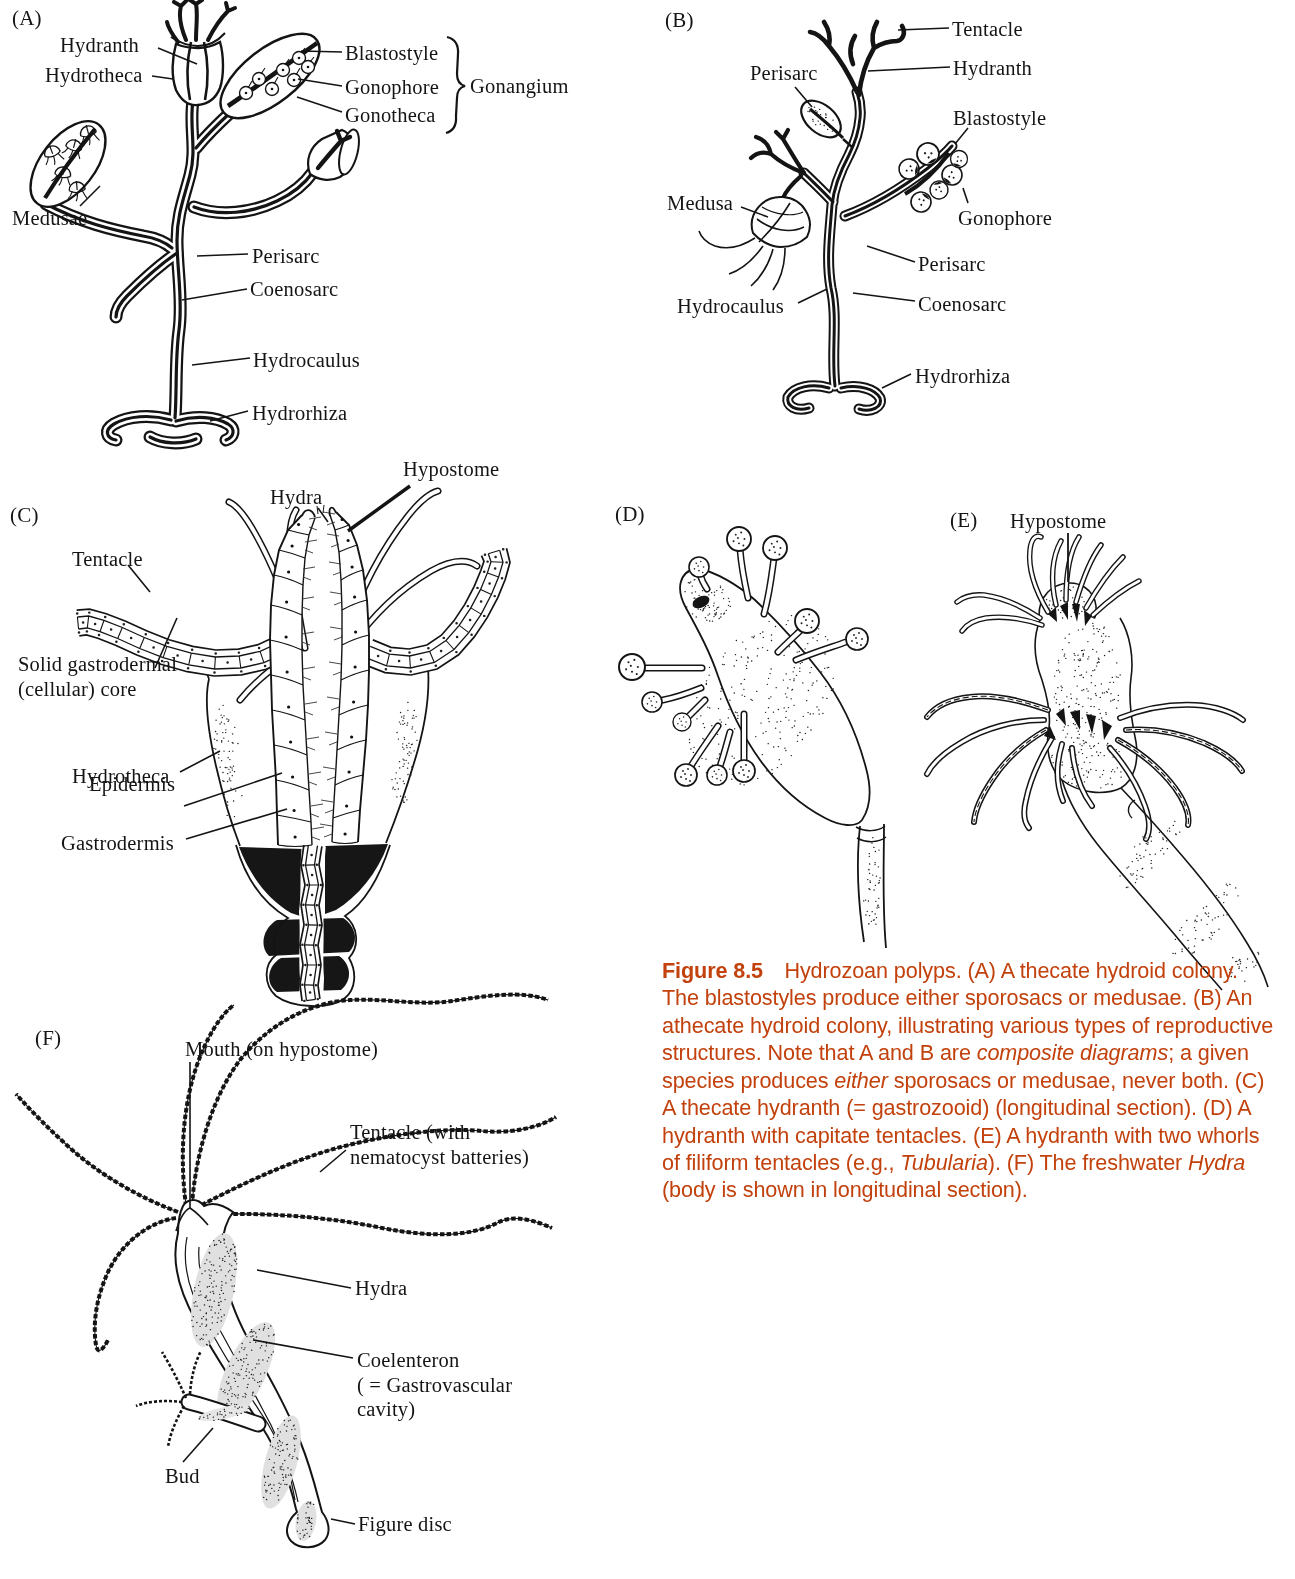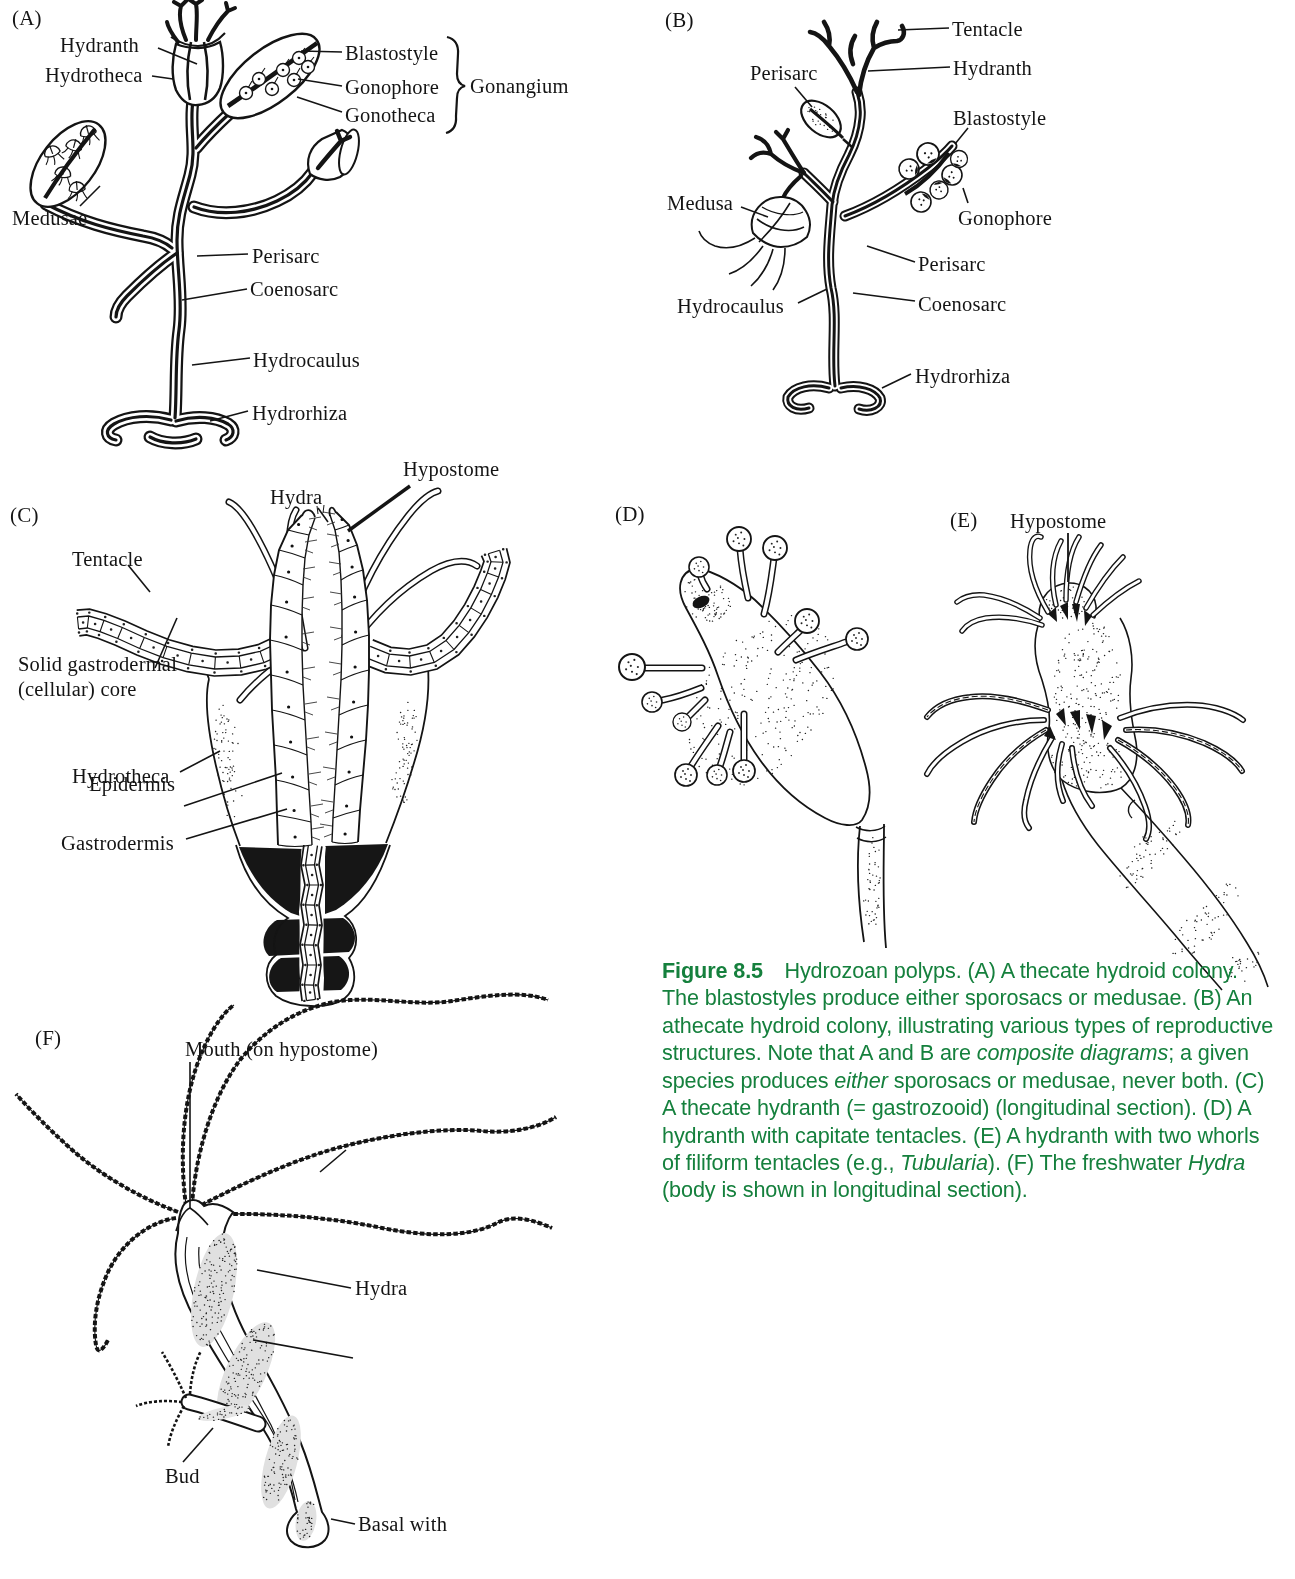--- a/index.html
+++ b/index.html
@@ -4,21 +4,21 @@
 <style>
   html,body{margin:0;padding:0;background:#fff;}
   #page{position:relative;width:1295px;height:1579px;background:#fff;overflow:hidden;
         font-family:"Liberation Serif",serif;color:#141414;}
   #art{position:absolute;left:0;top:0;}
   .lbl{position:absolute;font-family:"Liberation Serif",serif;font-size:20.5px;
        line-height:1.2;color:#141414;white-space:pre-line;letter-spacing:.2px;}
   .tag{font-size:21px;}
   #caption{position:absolute;left:662px;top:957px;width:614px;
            font-family:"Liberation Sans",sans-serif;font-size:21.6px;line-height:1.27;
-           color:#15803d;letter-spacing:-.1px;}
+           color:#c2410c;letter-spacing:-.1px;}
 </style>
 </head>
 <body>
 
 <div id="page">
 
 <svg id="art" width="1295" height="1579" viewBox="0 0 1295 1579">
   <defs>
     <g id="medbell">
       <path d="M-8,2 A8,8 0 1 1 8,2" fill="none" stroke="#141414" stroke-width="1.4"></path>
@@ -545,19 +545,24 @@
 <span class="lbl" style="left:72px;top:764px">Hydrotheca</span>
 <span class="lbl" style="left:89px;top:772px">Epidermis</span>
 <span class="lbl" style="left:61px;top:831px">Gastrodermis</span>
 
 <span class="lbl tag" style="left:615px;top:502px">(D)</span>
 <span class="lbl tag" style="left:950px;top:508px">(E)</span>
 <span class="lbl" style="left:1010px;top:509px">Hypostome</span>
 
 <span class="lbl tag" style="left:35px;top:1026px">(F)</span>
 <span class="lbl" style="left:185px;top:1037px">Mouth (on hypostome)</span>
+<span class="lbl" style="left:350px;top:1120px">Tentacle (with
+nematocyst batteries)</span>
 <span class="lbl" style="left:355px;top:1276px">Hydra</span>
+<span class="lbl" style="left:357px;top:1348px">Coelenteron
+( = Gastrovascular
+cavity)</span>
 <span class="lbl" style="left:165px;top:1464px">Bud</span>
-<span class="lbl" style="left:358px;top:1512px">Basal with</span>
+<span class="lbl" style="left:358px;top:1512px">Figure disc</span>
 
 <div id="caption"><span style="font-weight: 700;">Figure 8.5</span><span>  Hydrozoan polyps. (A) A thecate hydroid colony. The blastostyles produce either sporosacs or medusae. (B) An athecate hydroid colony, illustrating various types of reproductive structures. Note that A and B are </span><span style="font-style: italic;">composite diagrams</span><span>; a given species produces </span><span style="font-style: italic;">either</span><span> sporosacs or medusae, never both. (C) A thecate hydranth (= gastrozooid) (longitudinal section). (D) A hydranth with capitate tentacles. (E) A hydranth with two whorls of filiform tentacles (e.g., </span><span style="font-style: italic;">Tubularia</span><span>). (F) The freshwater </span><span style="font-style: italic;">Hydra</span><span> (body is shown in longitudinal section).</span></div>
 
 </div>
 
 </body></html>

